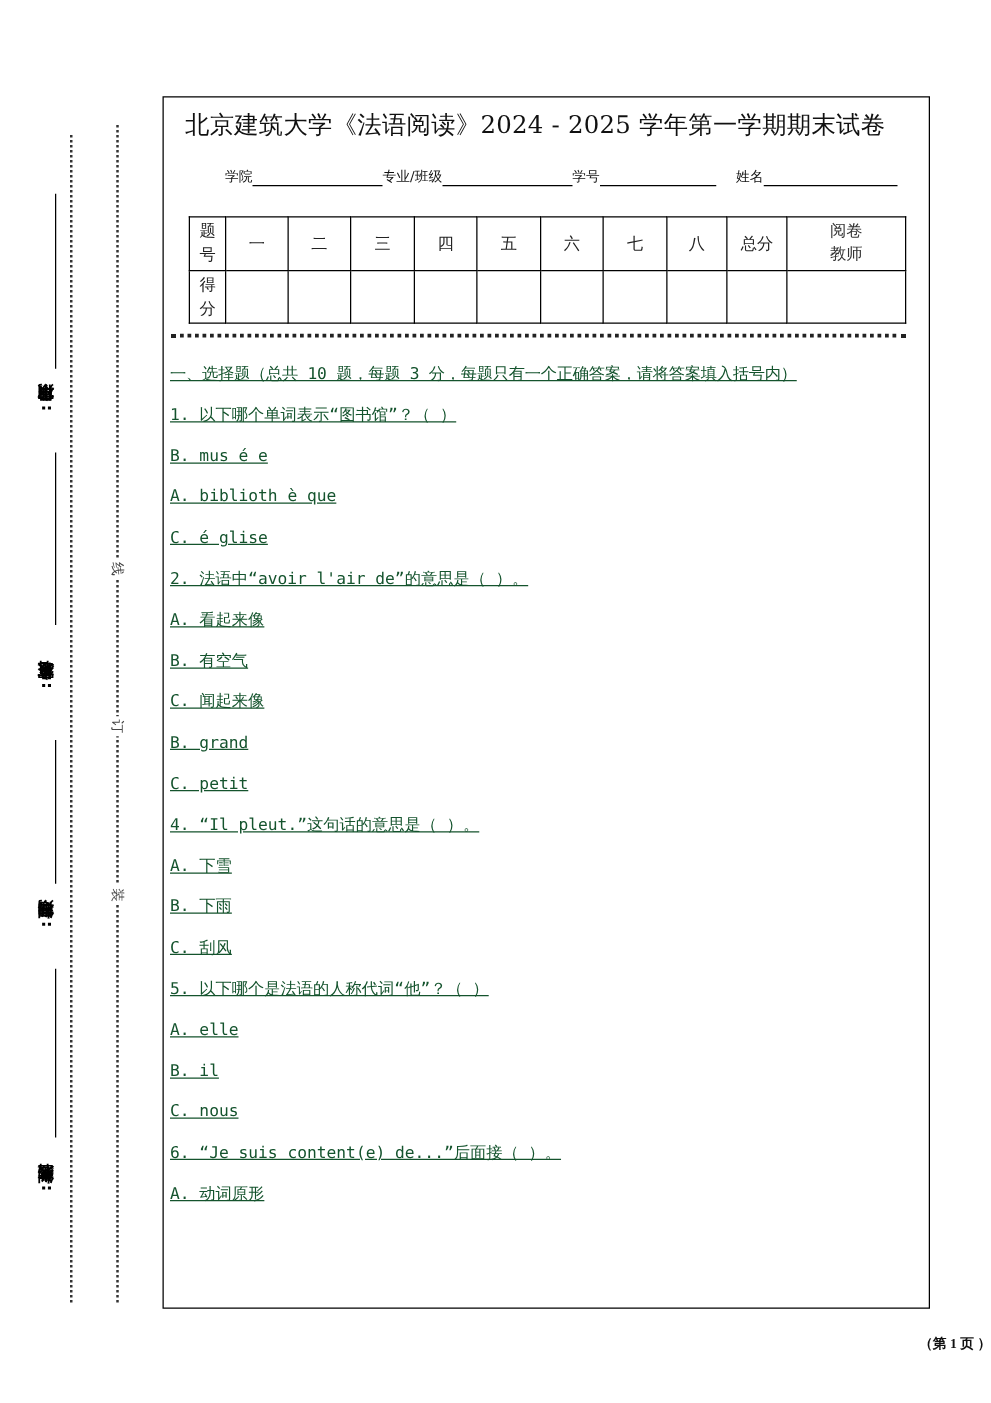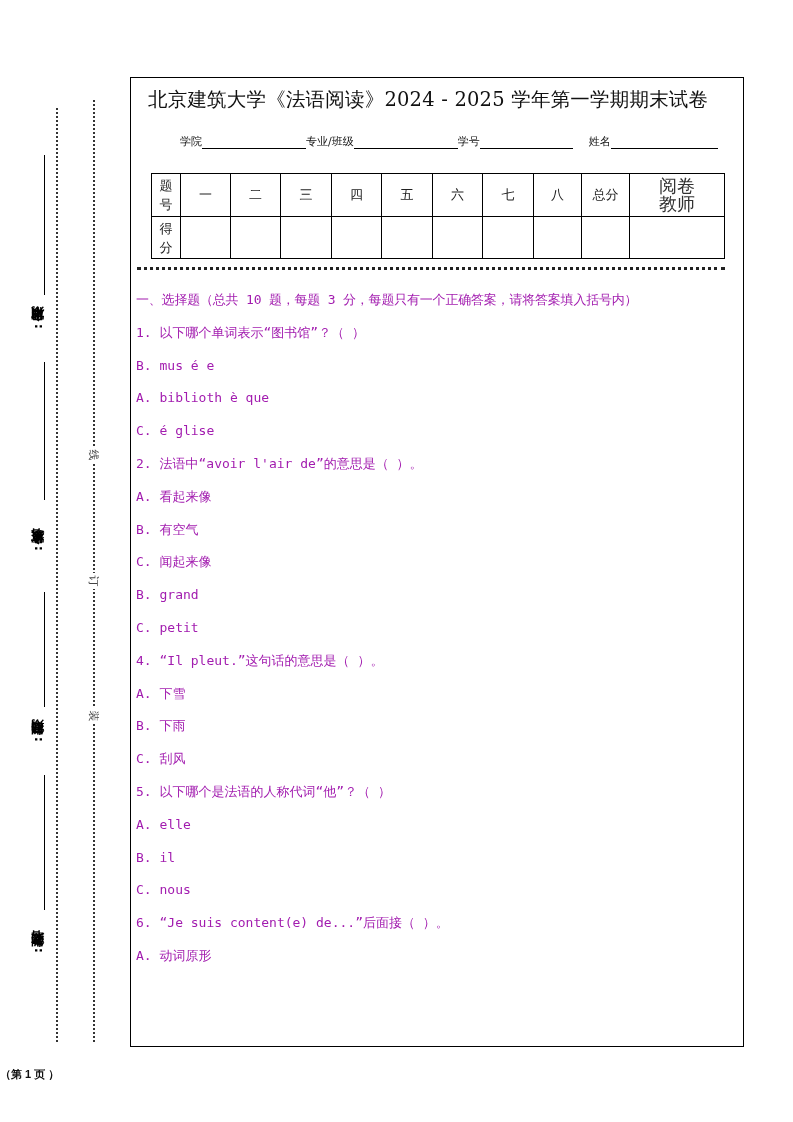--- a/index.html
+++ b/index.html
@@ -29,32 +29,32 @@
 
   .info-row { position:absolute; top:131px; left:180px; height:18px; font-size:11px;
               font-family:"DejaVu Serif",serif; display:flex; align-items:flex-end; }
   .info-row .lbl { white-space:nowrap; }
   .info-row .blank { display:inline-block; border-bottom:1px solid #000; height:14px; }
 
   table.score { position:absolute; left:151px; top:173px; border-collapse:collapse;
                 font-family:"DejaVu Serif",serif; font-size:13px; color:#222; }
   table.score td { border:1.2px solid #000; text-align:center; vertical-align:middle; padding:0; }
   table.score td.stack { font-size:13px; line-height:19px; }
-  table.score td.teacher { font-size:18px; line-height:18px; color:#333; }
+  table.score td.teacher { font-size:13px; line-height:18px; color:#333; }
 
   .sep { position:absolute; left:137px; top:267px; width:588px; height:0;
          border-top:3px dotted #222; }
 
   .content { position:absolute; left:136px; top:290px; width:610px;
-             font-family:"DejaVu Sans Mono","Liberation Mono",monospace; font-size:13px; color:#a21caf; }
+             font-family:"DejaVu Sans Mono","Liberation Mono",monospace; font-size:13px; color:#14532d;text-decoration:underline; }
   .line { height:32.8px; line-height:20px; white-space:nowrap; }
   .section { font-size:13px; letter-spacing:-0.2px; }
 
-  .footer { position:absolute; top:1067px; left:0; width:793px; text-align:left;
-            font-family:Liberation Sans, sans-serif; font-weight:bold; font-size:11px; }
+  .footer { position:absolute; top:1067px; left:0; width:793px; text-align:right;
+            font-family:Liberation Serif, serif; font-weight:bold; font-size:11px; }
 </style>
 </head>
 <body>
 
 <div>
   <div class="dot-line outer"></div>
   <div class="dot-line inner"></div>
 
   <div class="vline" style="top:155px;height:140px;"></div>
   <div class="vlabel" style="top:296px;height:64px;">审核日期:</div>

